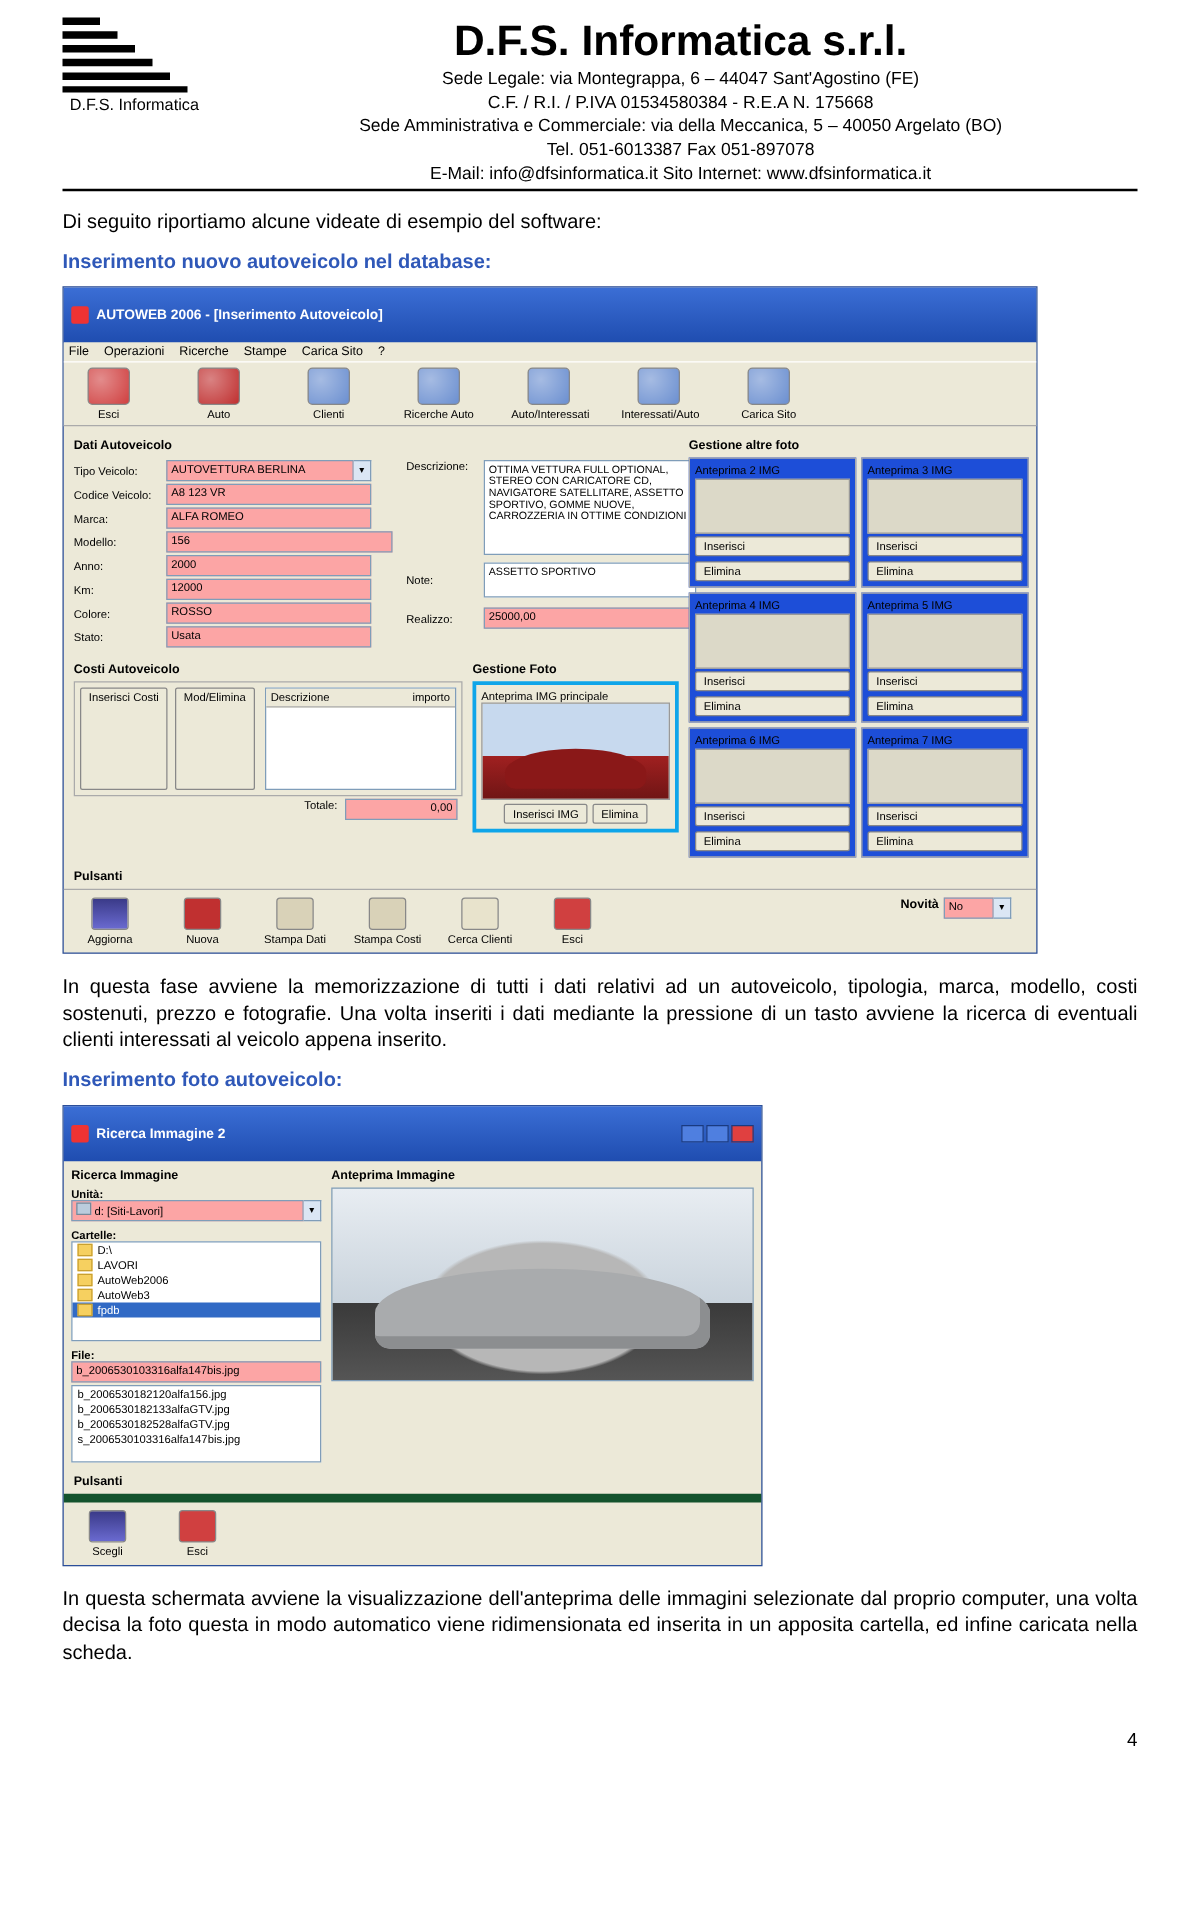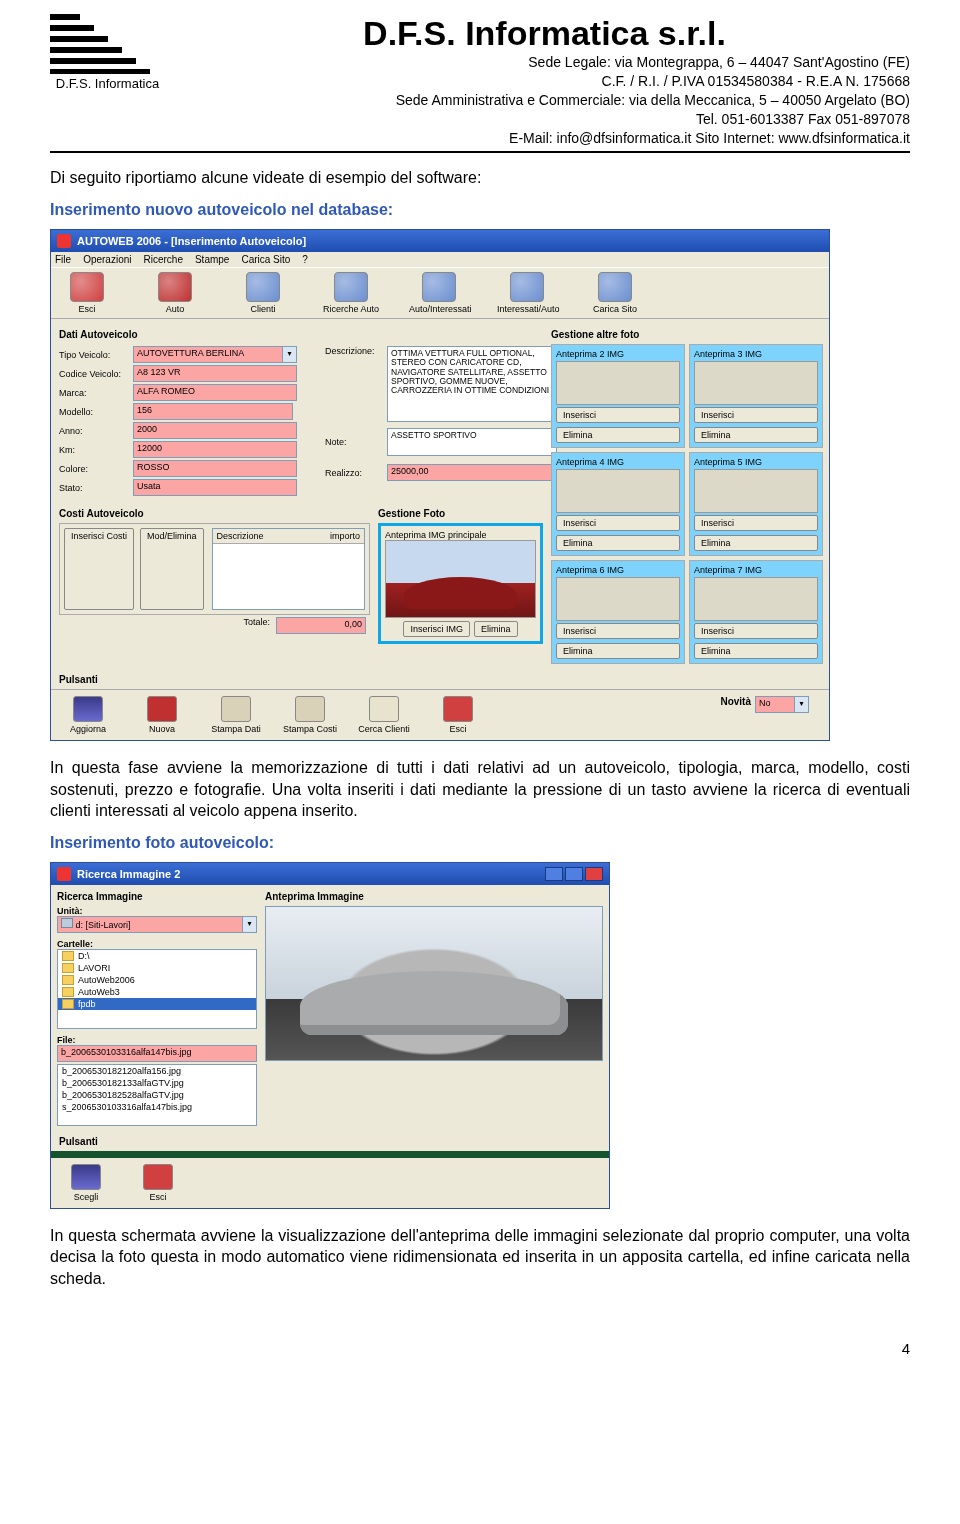--- a/index.html
+++ b/index.html
@@ -22,34 +22,34 @@
       linear-gradient(#000,#000) 0 55px/100px 6px no-repeat,
       linear-gradient(#000,#000) 0 44px/86px 6px no-repeat,
       linear-gradient(#000,#000) 0 33px/72px 6px no-repeat,
       linear-gradient(#000,#000) 0 22px/58px 6px no-repeat,
       linear-gradient(#000,#000) 0 11px/44px 6px no-repeat,
       linear-gradient(#000,#000) 0 0/30px 6px no-repeat;
   }
   .logo-caption { font-size: 13px; }
   .company-block { flex: 1; text-align: center; }
   .company-name { font-size: 34px; font-weight: bold; }
-  .company-lines { font-size: 14px; line-height: 1.35; text-align: right; }
+  .company-lines { font-size: 14px; line-height: 1.35; }
   hr.rule { border: none; border-top: 2px solid #000; margin: 4px 0 14px 0; }
   .body-text { font-size: 16px; text-align: justify; line-height: 1.35; }
   .intro { margin-bottom: 10px; }
   .section-title { color: #2f58b8; font-weight: bold; font-size: 16px; margin: 12px 0 10px 0; }
   .screenshot {
     border: 1px solid #2b4e9a; background: #ece9d8; font-size: 10px;
     font-family: Tahoma, Arial, sans-serif; color: #000;
   }
   .ss1 { width: 780px; }
   .ss2 { width: 560px; }
   .titlebar {
     background: linear-gradient(#3b6ed5, #1f4db0);
-    color: #fff; padding: 4px 6px; display: flex; align-items: center; gap: 6px;
+    color: #fff; padding: 15px 6px; display: flex; align-items: center; gap: 6px;
     font-weight: bold; font-size: 11px;
   }
   .titlebar .appicon { width: 14px; height: 14px; background: #e33; border-radius: 2px; }
   .winbtns { margin-left: auto; display: flex; gap: 2px; }
   .winbtns span { width: 18px; height: 14px; background: #4f7fe0; border: 1px solid #1a3a80; display: inline-block; }
   .winbtns .close { background: #e04040; }
   .menubar { background: #ece9d8; padding: 2px 4px; display: flex; gap: 12px; font-size: 10px; }
   .toolbar { background: #ece9d8; padding: 4px 6px; display: flex; gap: 28px; border-top: 1px solid #fff; border-bottom: 1px solid #aaa; }
   .tb-item { text-align: center; font-size: 9px; width: 60px; }
   .tb-icon {
@@ -74,21 +74,21 @@
   .btn-sm {
     background: #ece9d8; border: 1px solid #888; font-size: 9px; padding: 2px 6px;
     border-radius: 2px; display: inline-block;
   }
   .ss1-body { display: flex; }
   .ss1-left { width: 500px; }
   .ss1-right { width: 280px; padding: 6px 6px 6px 0; }
   .dati-grid { display: grid; grid-template-columns: 260px 240px; gap: 2px 6px; }
   .thumb-grid { display: grid; grid-template-columns: 1fr 1fr; gap: 4px; }
   .thumb-box {
-    border: 1px solid #aaa; padding: 4px; font-size: 9px; background: #7dd3fc;
+    border: 1px solid #aaa; padding: 4px; font-size: 9px; background: #1d4ed8;
   }
   .thumb-box .slot { height: 44px; border: 1px solid #999; background: #dcd9c8; margin: 2px 0; }
   .thumb-box .btns { display: flex; gap: 4px; justify-content: center; flex-direction: column; }
   .fotobox { border: 3px solid #0ea5e9; padding: 4px; font-size: 9px; }
   .fotobox .carimg {
     width: 100%; height: 78px; border: 1px solid #999;
     background: linear-gradient(#c7d9ee 0%, #c7d9ee 55%, #a02020 55%, #701515 100%);
     position: relative;
   }
   .fotobox .carimg::after{
@@ -204,21 +204,21 @@
             <div class="row">
                 <span class="lbl">Codice Veicolo:</span>
                 <span class="inp" style="width:164px">A8 123 VR</span>
               </div>
             <div class="row">
                 <span class="lbl">Marca:</span>
                 <span class="inp" style="width:164px">ALFA ROMEO</span>
               </div>
             <div class="row">
                 <span class="lbl">Modello:</span>
-                <span class="inp" style="width:160px">156</span>
+                <span class="inp" style="width:181px">156</span>
               </div>
             <div class="row">
                 <span class="lbl">Anno:</span>
                 <span class="inp" style="width:164px">2000</span>
               </div>
             <div class="row">
                 <span class="lbl">Km:</span>
                 <span class="inp" style="width:164px">12000</span>
               </div>
             <div class="row">

